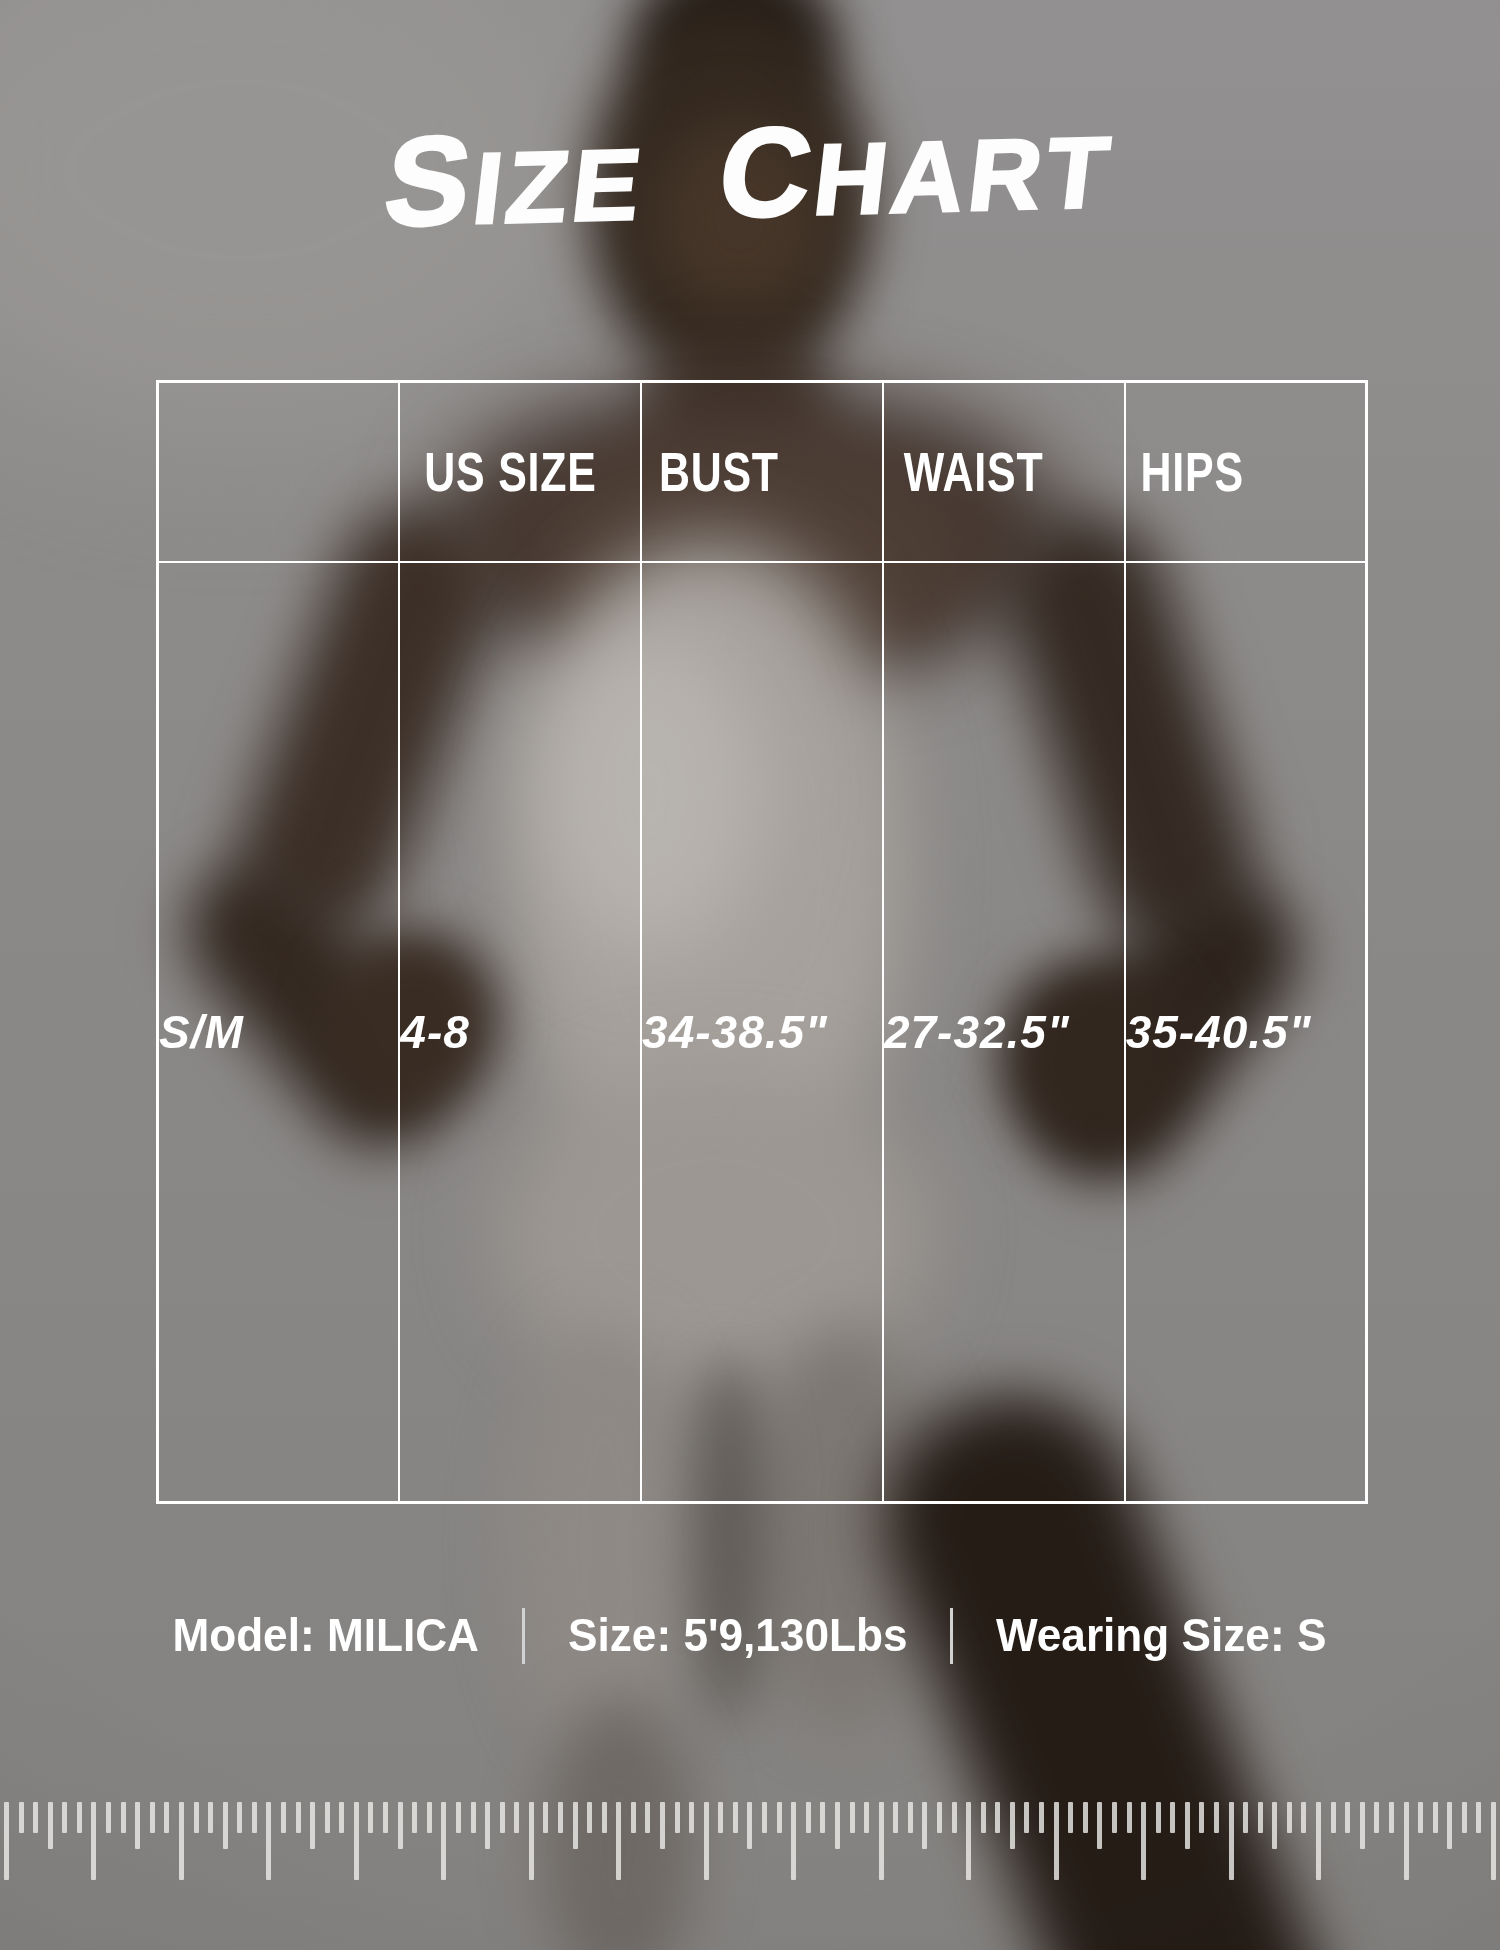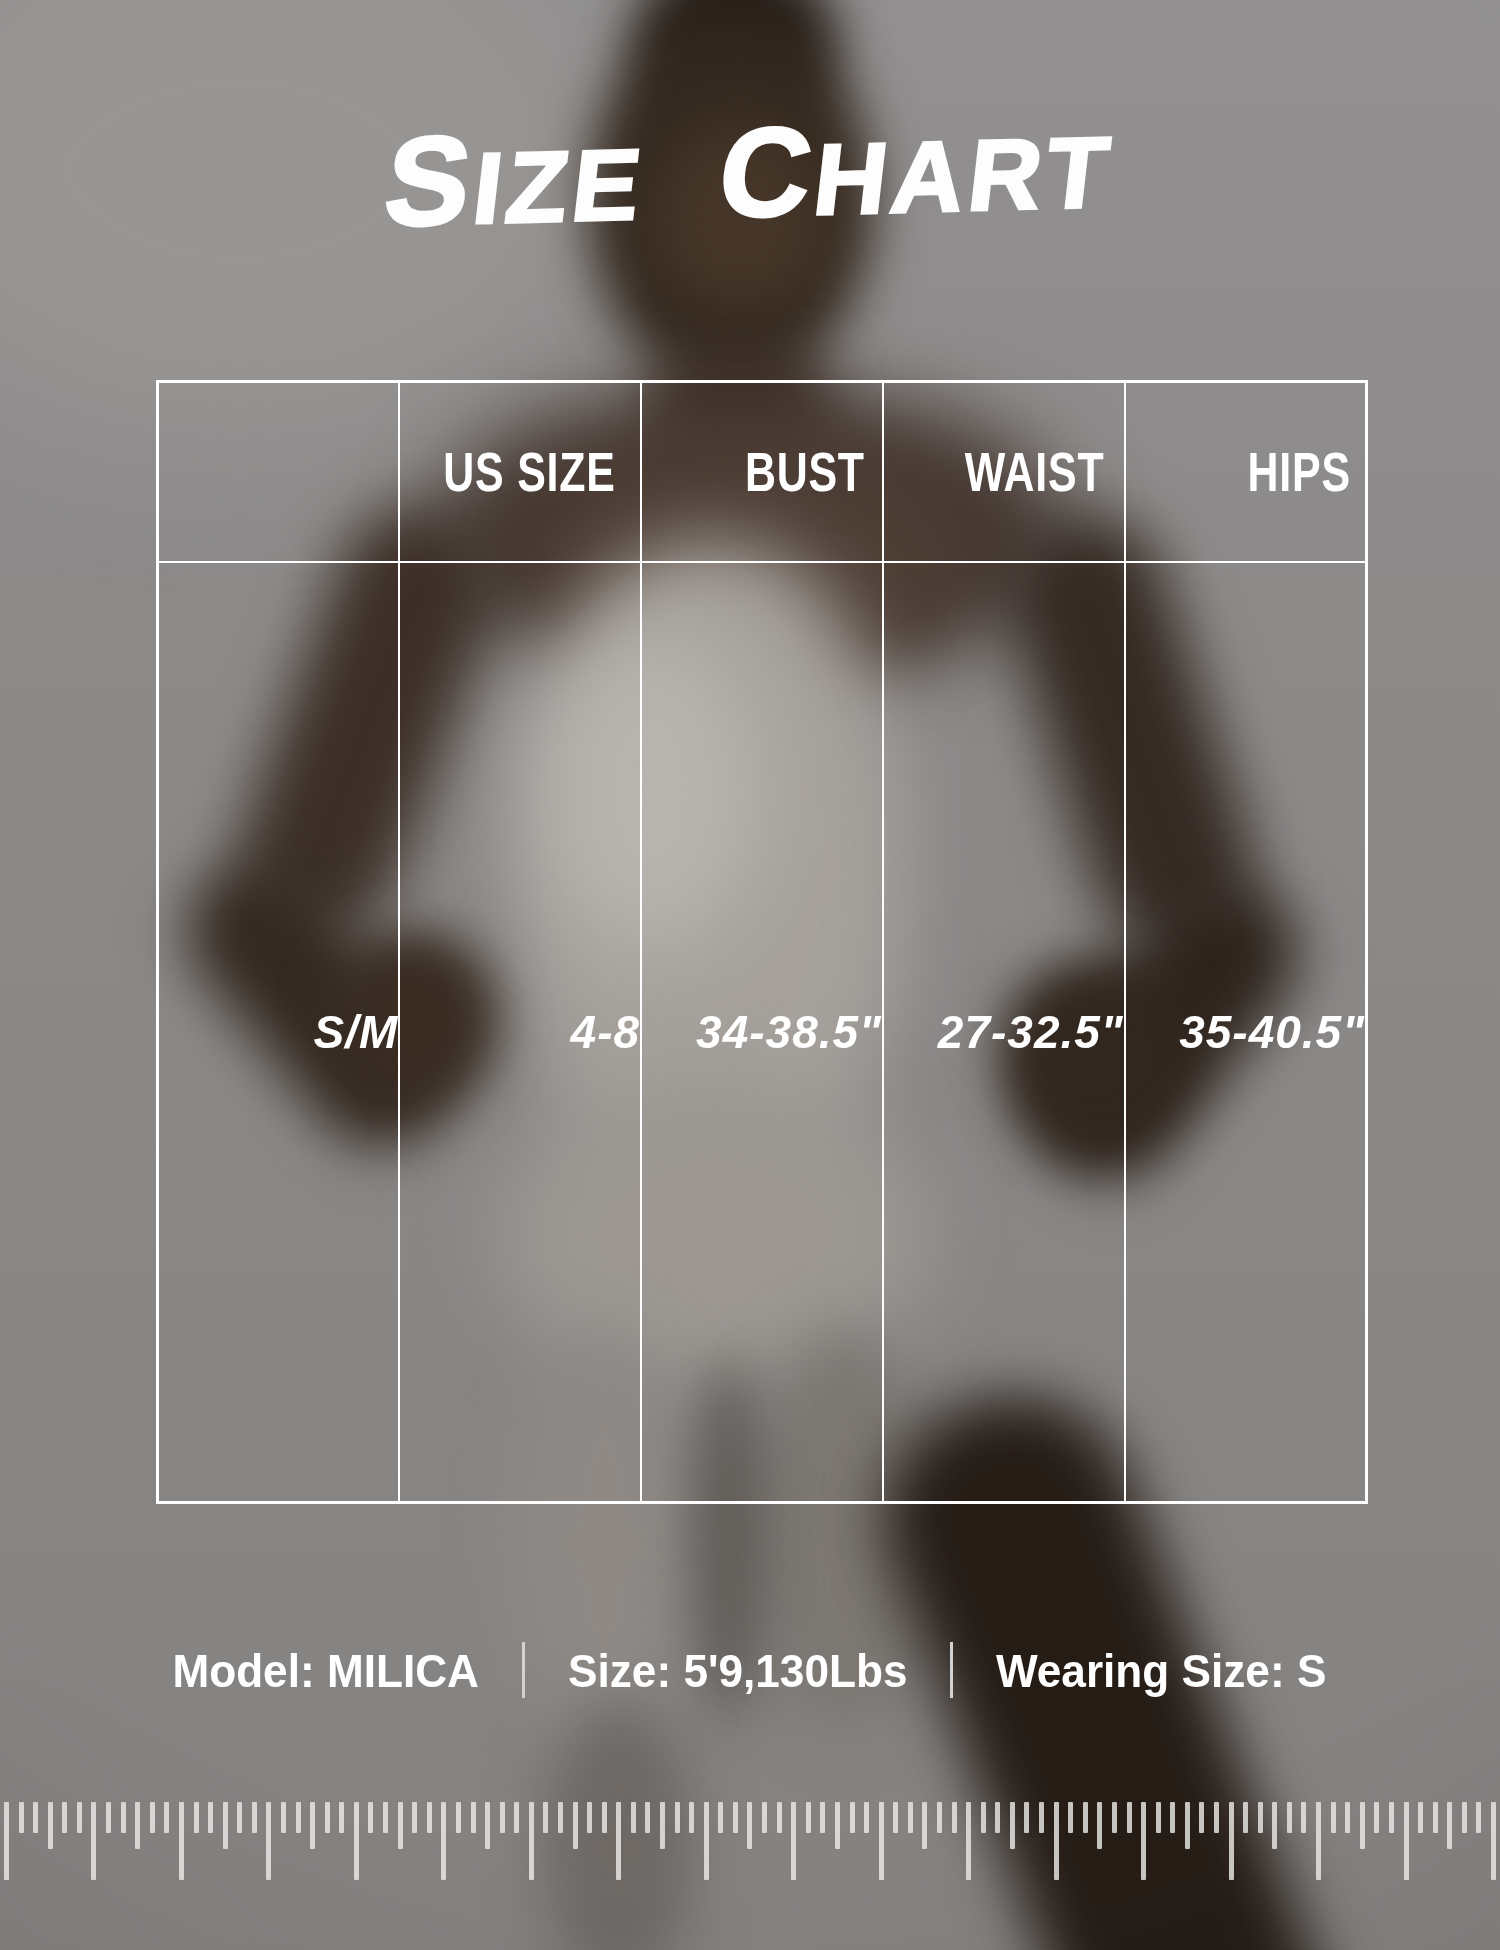--- a/index.html
+++ b/index.html
@@ -44,30 +44,30 @@
   .title .tw{display:inline-block;transform:skewX(-8deg);}
   .title .tw + .tw{margin-left:0.42em;}
   .title .tw::first-letter{font-size:1.26em;}
   
   .size-table{
     position:absolute;left:156px;top:380px;width:1212px;height:1124px;
     border-collapse:collapse;table-layout:fixed;
     border:3px solid #fff;color:#fff;
   }
   .size-table th,.size-table td{
-    border:2px solid #fff;text-align:right;vertical-align:middle;padding:0;
+    border:2px solid #fff;text-align:left;vertical-align:middle;padding:0;
   }
   .size-table thead tr{height:180px;}
   .size-table tbody tr{height:188px;}
   .hdr{display:inline-block;font-weight:700;font-size:55px;letter-spacing:1px;transform:scaleX(0.78);white-space:nowrap;}
   .cell{font-style:italic;font-weight:700;font-size:46px;letter-spacing:1px;white-space:nowrap;}
   
   .model-info{
     position:absolute;top:1608px;left:0;width:100%;height:90px;
-    display:flex;justify-content:center;align-items:flex-end;gap:36px;
+    display:flex;justify-content:center;align-items:flex-start;gap:36px;
     color:#fff;font-weight:700;font-size:46px;white-space:nowrap;
   }
   .model-info .seg{display:inline-block;transform:scaleX(0.96);}
   .divider{width:3px;height:56px;background:#d2d2d2;}
   
   .ruler{
     position:absolute;top:1802px;left:4px;right:4px;height:140px;
     display:flex;justify-content:space-between;align-items:flex-start;
   }
   .tick{width:5px;background:rgba(234,233,230,0.82);border-radius:1px;}

